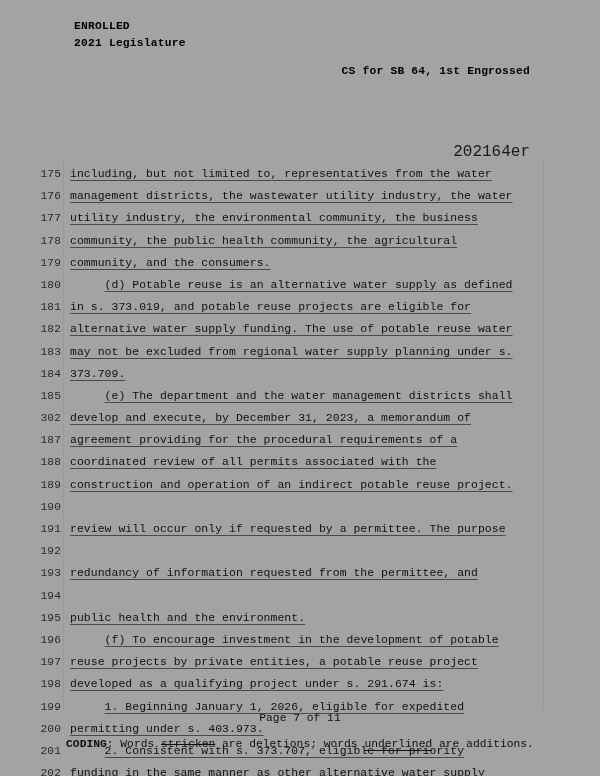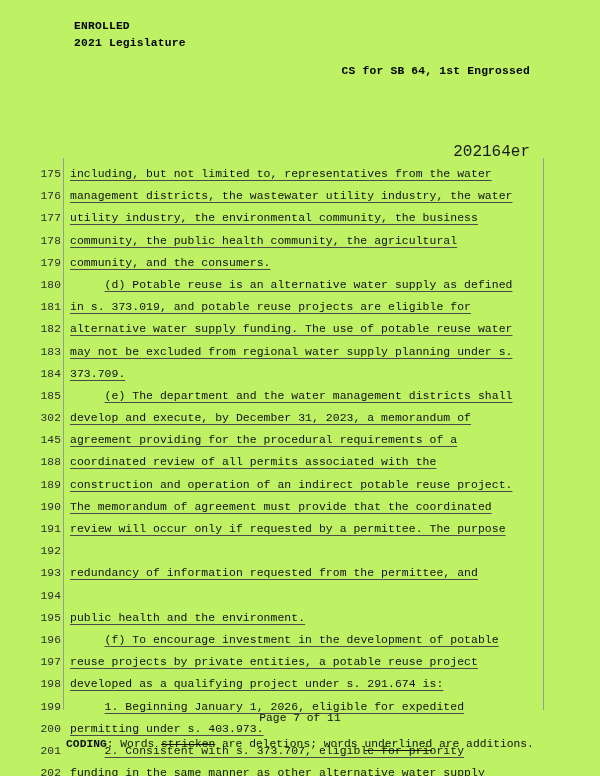--- a/index.html
+++ b/index.html
@@ -12,21 +12,21 @@
     height: 776px;
     position: relative;
     font-family: "Liberation Mono", "DejaVu Sans Mono", monospace;
     color: #000000;
     overflow: hidden;
   }
 
   .page {
     position: absolute;
     inset: 0;
-    background: #bef264;
+    background: #a3a3a3;
   }
 
   
   .header {
     position: absolute;
     top: 18px;
     left: 74px;
     right: 70px;
     height: 34px;
   }
@@ -198,24 +198,24 @@
         <div class="line"><span class="lineno">177</span><span class="linetext"><span class="ins">utility industry, the environmental community, the business</span></span></div>
         <div class="line"><span class="lineno">178</span><span class="linetext"><span class="ins">community, the public health community, the agricultural</span></span></div>
         <div class="line"><span class="lineno">179</span><span class="linetext"><span class="ins">community, and the consumers.</span></span></div>
         <div class="line"><span class="lineno">180</span><span class="linetext"><span class="indent">     </span><span class="ins">(d) Potable reuse is an alternative water supply as defined</span></span></div>
         <div class="line"><span class="lineno">181</span><span class="linetext"><span class="ins">in s. 373.019, and potable reuse projects are eligible for</span></span></div>
         <div class="line"><span class="lineno">182</span><span class="linetext"><span class="ins">alternative water supply funding. The use of potable reuse water</span></span></div>
         <div class="line"><span class="lineno">183</span><span class="linetext"><span class="ins">may not be excluded from regional water supply planning under s.</span></span></div>
         <div class="line"><span class="lineno">184</span><span class="linetext"><span class="ins">373.709.</span></span></div>
         <div class="line"><span class="lineno">185</span><span class="linetext"><span class="indent">     </span><span class="ins">(e) The department and the water management districts shall</span></span></div>
         <div class="line"><span class="lineno">302</span><span class="linetext"><span class="ins">develop and execute, by December 31, 2023, a memorandum of</span></span></div>
-        <div class="line"><span class="lineno">145</span><span class="linetext"><span class="ins">agreement providing for the procedural requirements of a</span></span></div>
+        <div class="line"><span class="lineno">187</span><span class="linetext"><span class="ins">agreement providing for the procedural requirements of a</span></span></div>
         <div class="line"><span class="lineno">188</span><span class="linetext"><span class="ins">coordinated review of all permits associated with the</span></span></div>
         <div class="line"><span class="lineno">189</span><span class="linetext"><span class="ins">construction and operation of an indirect potable reuse project.</span></span></div>
-        <div class="line"><span class="lineno">190</span><span class="linetext"><span class="ins">The memorandum of agreement must provide that the coordinated</span></span></div>
+        <div class="line"><span class="lineno">190</span></div>
         <div class="line"><span class="lineno">191</span><span class="linetext"><span class="ins">review will occur only if requested by a permittee. The purpose</span></span></div>
         <div class="line"><span class="lineno">192</span></div>
         <div class="line"><span class="lineno">193</span><span class="linetext"><span class="ins">redundancy of information requested from the permittee, and</span></span></div>
         <div class="line"><span class="lineno">194</span></div>
         <div class="line"><span class="lineno">195</span><span class="linetext"><span class="ins">public health and the environment.</span></span></div>
         <div class="line"><span class="lineno">196</span><span class="linetext"><span class="indent">     </span><span class="ins">(f) To encourage investment in the development of potable</span></span></div>
         <div class="line"><span class="lineno">197</span><span class="linetext"><span class="ins">reuse projects by private entities, a potable reuse project</span></span></div>
         <div class="line"><span class="lineno">198</span><span class="linetext"><span class="ins">developed as a qualifying project under s. 291.674 is:</span></span></div>
         <div class="line"><span class="lineno">199</span><span class="linetext"><span class="indent">     </span><span class="ins">1. Beginning January 1, 2026, eligible for expedited</span></span></div>
         <div class="line"><span class="lineno">200</span><span class="linetext"><span class="ins">permitting under s. 403.973.</span></span></div>

